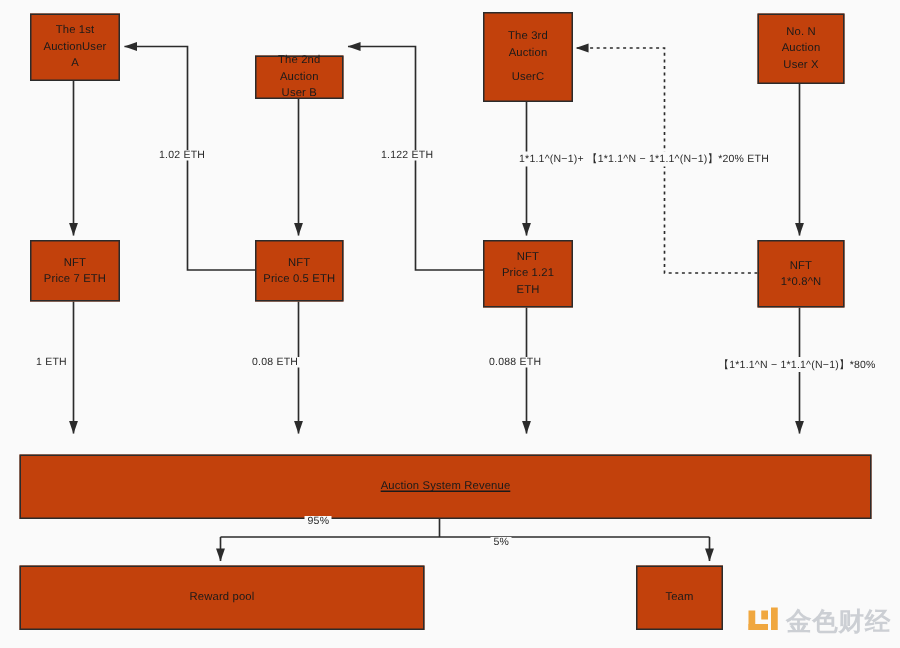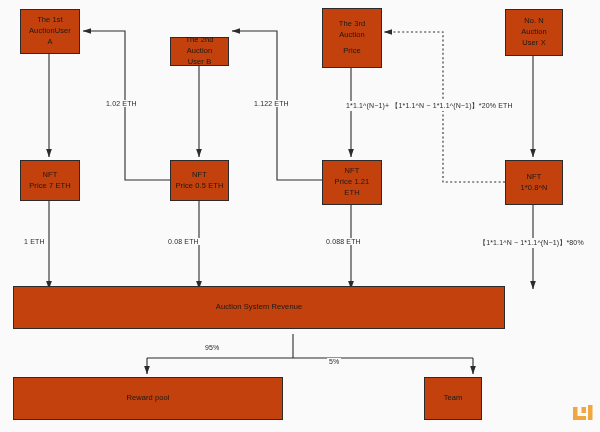--- a/index.html
+++ b/index.html
@@ -106,21 +106,21 @@
 <div class="node" style="left:170px; top:9px; width:59px; height:29px;margin-top:28px;">
   <span>The 2nd</span>
   <span>Auction</span>
   <span>User B</span>
 </div>
 
 <div class="node" style="left:322px; top:8px; width:60px; height:60px;">
   <span>The 3rd</span>
   <span>Auction</span>
   <span style="height:5px"></span>
-  <span>Price</span>
+  <span>UserC</span>
 </div>
 
 <div class="node" style="left:505px; top:9px; width:58px; height:47px;">
   <span>No. N</span>
   <span>Auction</span>
   <span>User X</span>
 </div>
 
 <div class="edge-label" style="left:104px; top:100px;">1.02 ETH</div>
 <div class="edge-label" style="left:252px; top:100px;">1.122 ETH</div>
@@ -145,21 +145,21 @@
 <div class="node" style="left:505px; top:160px; width:58px; height:45px;">
   <span>NFT</span>
   <span>1*0.8^N</span>
 </div>
 
 <div class="edge-label" style="left:22px; top:238px;">1 ETH</div>
 <div class="edge-label" style="left:166px; top:238px;">0.08 ETH</div>
 <div class="edge-label" style="left:324px; top:238px;">0.088 ETH</div>
 <div class="edge-label" style="left:477px; top:238px;">【1*1.1^N − 1*1.1^(N−1)】*80%</div>
 
-<div class="node" style="left:13px; top:286px; width:492px; height:43px;">
+<div class="node" style="left:13px; top:303px; width:568px; height:43px;text-decoration:underline;">
   <span>Auction System Revenue</span>
 </div>
 
 <div class="edge-label" style="left:203px; top:344px;">95%</div>
 <div class="edge-label" style="left:327px; top:358px;">5%</div>
 
 <div class="node" style="left:13px; top:377px; width:270px; height:43px;">
   <span>Reward pool</span>
 </div>
 
@@ -167,13 +167,14 @@
   <span>Team</span>
 </div>
 
 <div class="watermark">
   <svg width="22" height="22" viewBox="0 0 22 22">
     <rect x="1" y="4" width="4.5" height="13" fill="#f0a030"></rect>
     <rect x="1" y="13" width="13" height="4" fill="#f0a030"></rect>
     <rect x="9.5" y="4" width="4.5" height="6" fill="#f0a030"></rect>
     <rect x="16" y="2" width="4.5" height="15" fill="#f0a030"></rect>
   </svg>
+  <span class="wm-text">金色财经</span>
 </div>
 
 </body></html>

